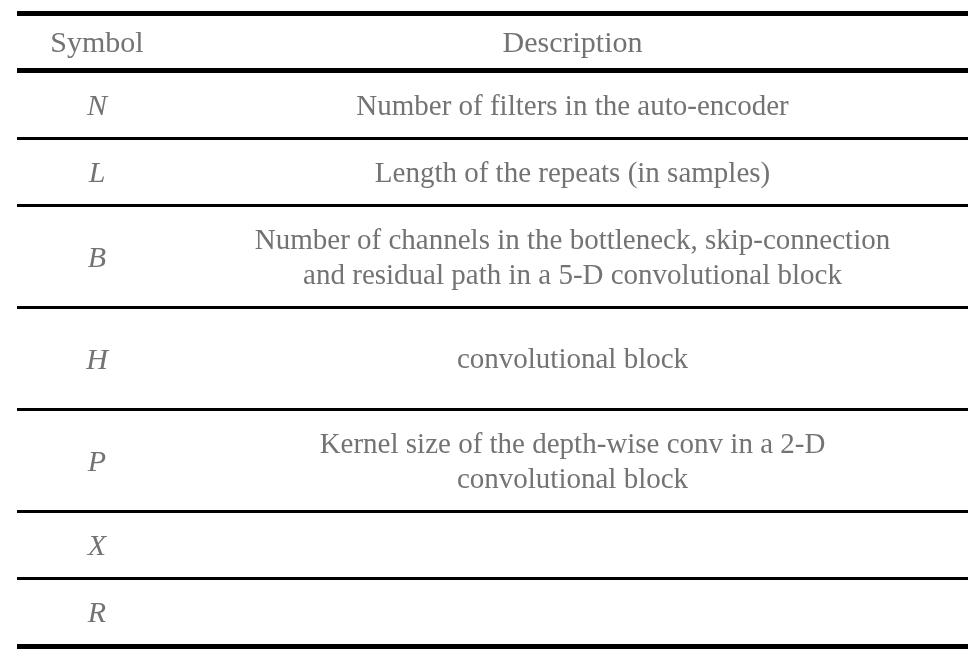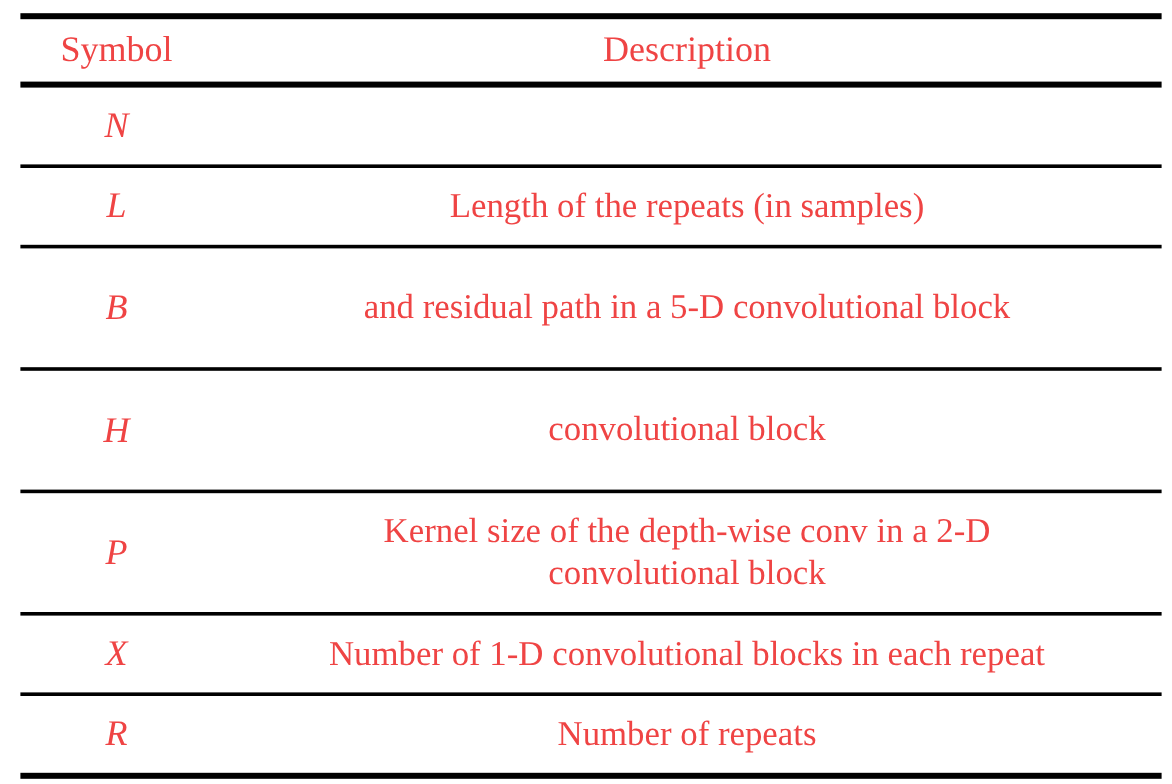--- a/index.html
+++ b/index.html
@@ -6,21 +6,21 @@
     margin: 0;
     padding: 0;
     background: #ffffff;
   }
   #page {
     position: relative;
     width: 977px;
     height: 653px;
     background: #ffffff;
     font-family: "Liberation Serif", "DejaVu Serif", serif;
-    color: #ef4444;
+    color: #737373;
     overflow: hidden;
   }
   #notation-table {
     position: absolute;
     left: 17px;
     top: 11px;
     width: 951px;
     display: flex;
     flex-direction: column;
   }
@@ -84,40 +84,44 @@
         <span class="hdr-desc">Description</span>
       </div>
     </div>
 
     <div class="rule thick"></div>
 
     <div class="row r1">
       <div class="cell-sym">
         <span class="sym">N</span>
       </div>
+      <div class="cell-desc">
+        <span class="desc-line">Number of filters in the auto-encoder</span>
+      </div>
     </div>
 
     <div class="rule thin"></div>
 
     <div class="row r1">
       <div class="cell-sym">
         <span class="sym">L</span>
       </div>
       <div class="cell-desc">
         <span class="desc-line">Length of the repeats (in samples)</span>
       </div>
     </div>
 
     <div class="rule thin"></div>
 
     <div class="row r2">
       <div class="cell-sym">
         <span class="sym">B</span>
       </div>
       <div class="cell-desc">
+        <span class="desc-line">Number of channels in the bottleneck, skip-connection</span>
         <span class="desc-line">and residual path in a 5-D convolutional block</span>
       </div>
     </div>
 
     <div class="rule thin"></div>
 
     <div class="row r2">
       <div class="cell-sym">
         <span class="sym">H</span>
       </div>
@@ -137,32 +141,26 @@
         <span class="desc-line">convolutional block</span>
       </div>
     </div>
 
     <div class="rule thin"></div>
 
     <div class="row r1">
       <div class="cell-sym">
         <span class="sym">X</span>
       </div>
-      <div class="cell-desc">
-        <span class="desc-line">Number of 1-D convolutional blocks in each repeat</span>
-      </div>
     </div>
 
     <div class="rule thin"></div>
 
     <div class="row r1">
       <div class="cell-sym">
         <span class="sym">R</span>
-      </div>
-      <div class="cell-desc">
-        <span class="desc-line">Number of repeats</span>
       </div>
     </div>
 
     <div class="rule thick"></div>
 
   </div>
 </div>
 
 </body></html>

